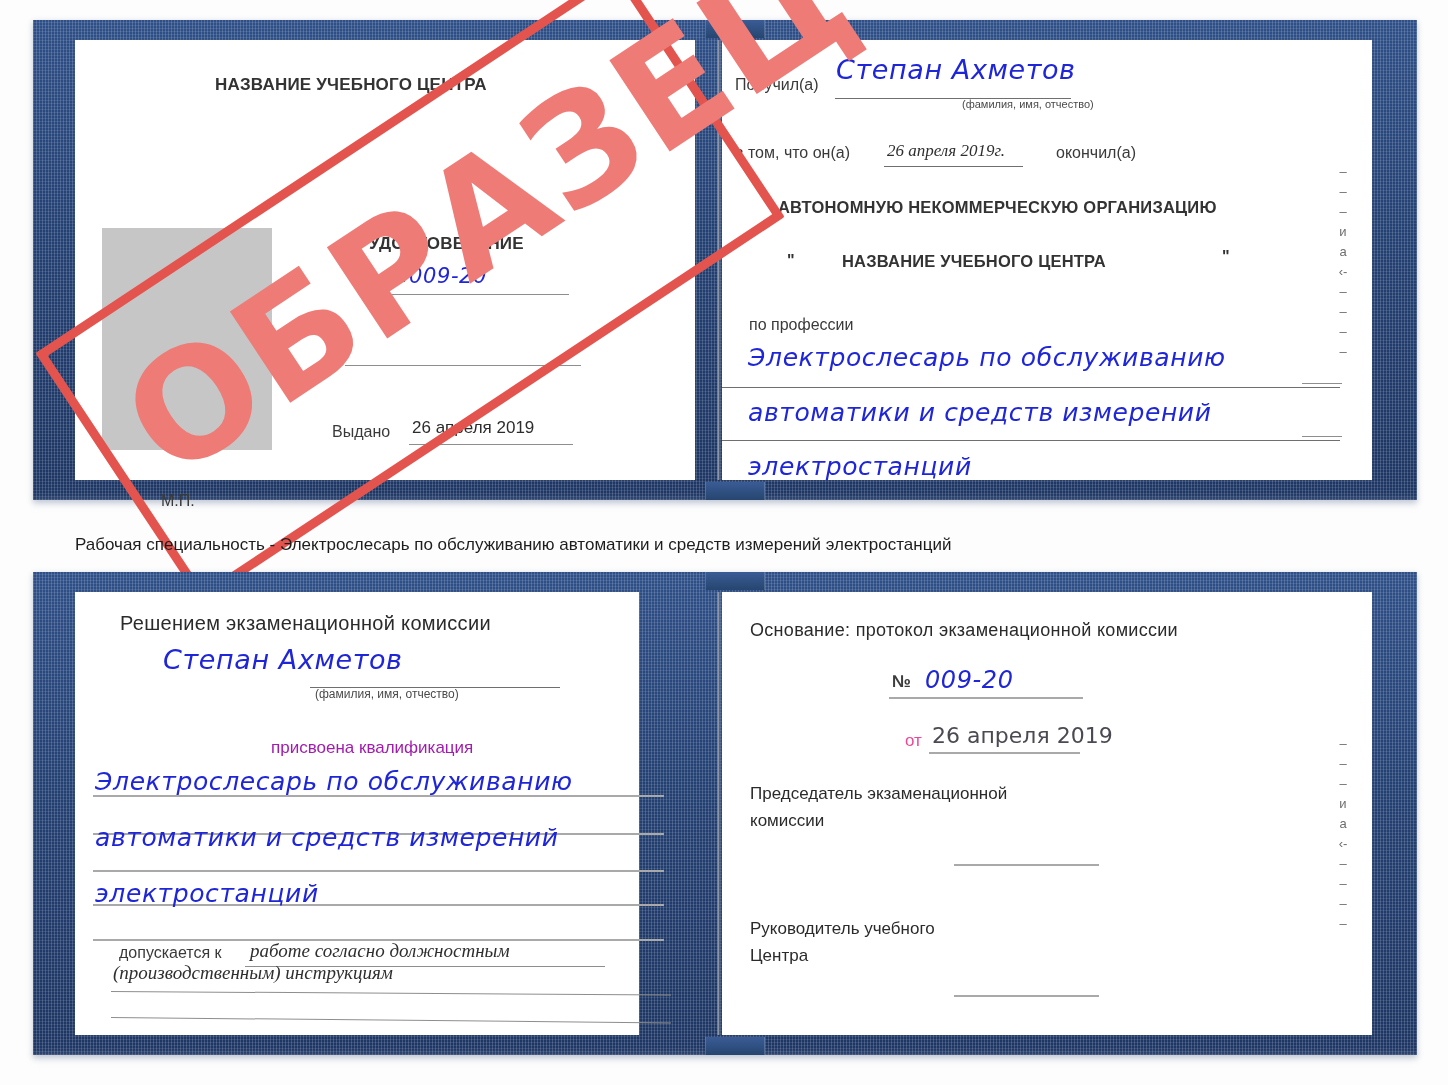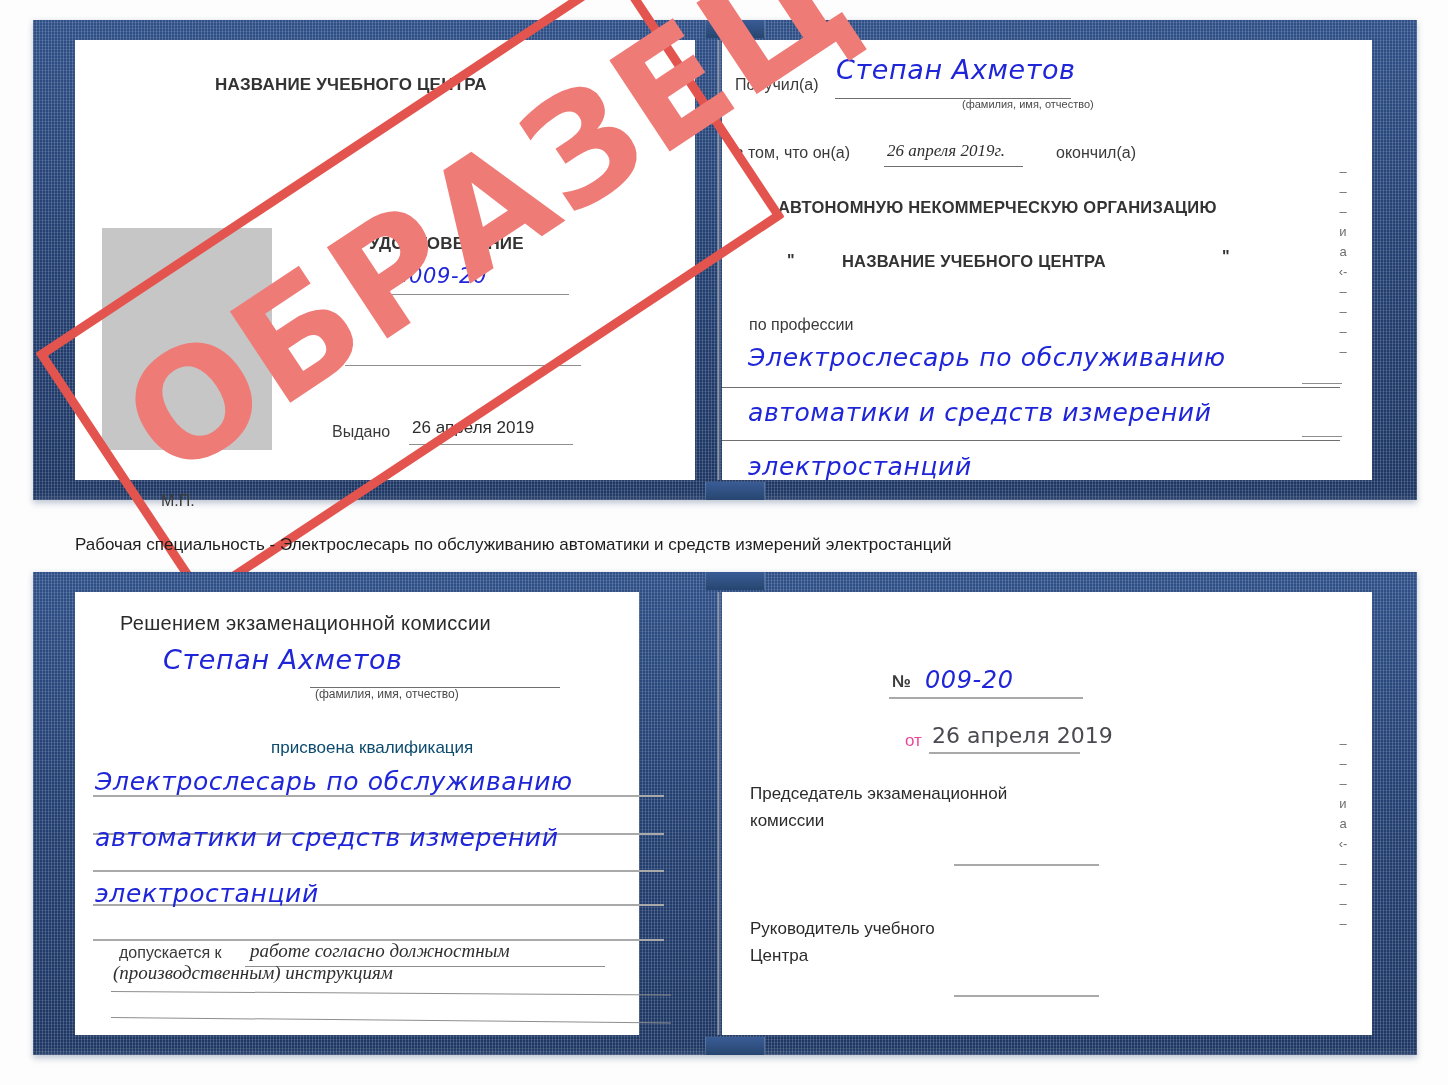--- a/index.html
+++ b/index.html
@@ -187,21 +187,21 @@
   </div>
 
   <div class="leaf left" style="left:75px;top:592px;width:564px;height:443px;">
 
     <div class="t" style="left:45px;top:20px;font-size:20px;color:#2b2b2b;letter-spacing:.3px;">Решением экзаменационной комиссии</div>
 
     <div class="hand" style="left:88px;top:52px;font-size:27px;">Степан Ахметов</div>
     <div class="line dk" style="left:235px;top:95px;width:250px;"></div>
     <div class="t small" style="left:240px;top:95px;font-size:12px;">(фамилия, имя, отчество)</div>
 
-    <div class="t" style="left:196px;top:146px;font-size:17px;color:#0c4a6e;">присвоена квалификация</div>
+    <div class="t" style="left:196px;top:146px;font-size:17px;color:#a21caf;">присвоена квалификация</div>
 
     <div class="hand" style="left:20px;top:175px;font-size:25px;">Электрослесарь по обслуживанию</div>
     <div class="line thick" style="left:18px;top:203px;width:571px;"></div>
 
     <div class="line thick" style="left:18px;top:241px;width:571px;"></div>
     <div class="hand" style="left:20px;top:231px;font-size:25px;">автоматики и средств измерений</div>
     <div class="line thick" style="left:18px;top:278px;width:571px;"></div>
 
     <div class="line thick" style="left:18px;top:312px;width:571px;"></div>
     <div class="hand" style="left:20px;top:287px;font-size:25px;">электростанций</div>
@@ -214,20 +214,21 @@
     <div class="line" style="left:36px;top:399px;width:560px;transform:rotate(.35deg);transform-origin:0 0;"></div>
     <div class="line" style="left:36px;top:425px;width:560px;transform:rotate(.55deg);transform-origin:0 0;"></div>
   </div>
 
   <div class="spine-notch" style="left:705px;top:572px;height:18px;"></div>
   <div class="spine" style="left:717px;top:592px;height:443px;"></div>
   <div class="spine-notch" style="left:705px;top:1037px;height:18px;"></div>
 
   <div class="leaf" style="left:722px;top:592px;width:650px;height:443px;">
 
+    <div class="t" style="left:28px;top:28px;font-size:18px;color:#2b2b2b;letter-spacing:.3px;">Основание: протокол экзаменационной комиссии</div>
 
     <div class="t" style="left:170px;top:80px;font-size:17px;font-weight:bold;color:#3d3d3d;">№</div>
     <div class="hand" style="left:203px;top:74px;font-size:24px;">009-20</div>
     <div class="line thick" style="left:167px;top:105px;width:194px;"></div>
 
     <div class="t" style="left:183px;top:139px;font-size:17px;color:#ec4899;">от</div>
     <div class="hand" style="left:210px;top:131px;font-size:22px;color:#4a4a52;font-style:normal;letter-spacing:0;">26 апреля 2019</div>
     <div class="line thick" style="left:207px;top:160px;width:151px;"></div>
 
     <div class="t" style="left:28px;top:192px;font-size:17px;color:#2b2b2b;">Председатель экзаменационной</div>

